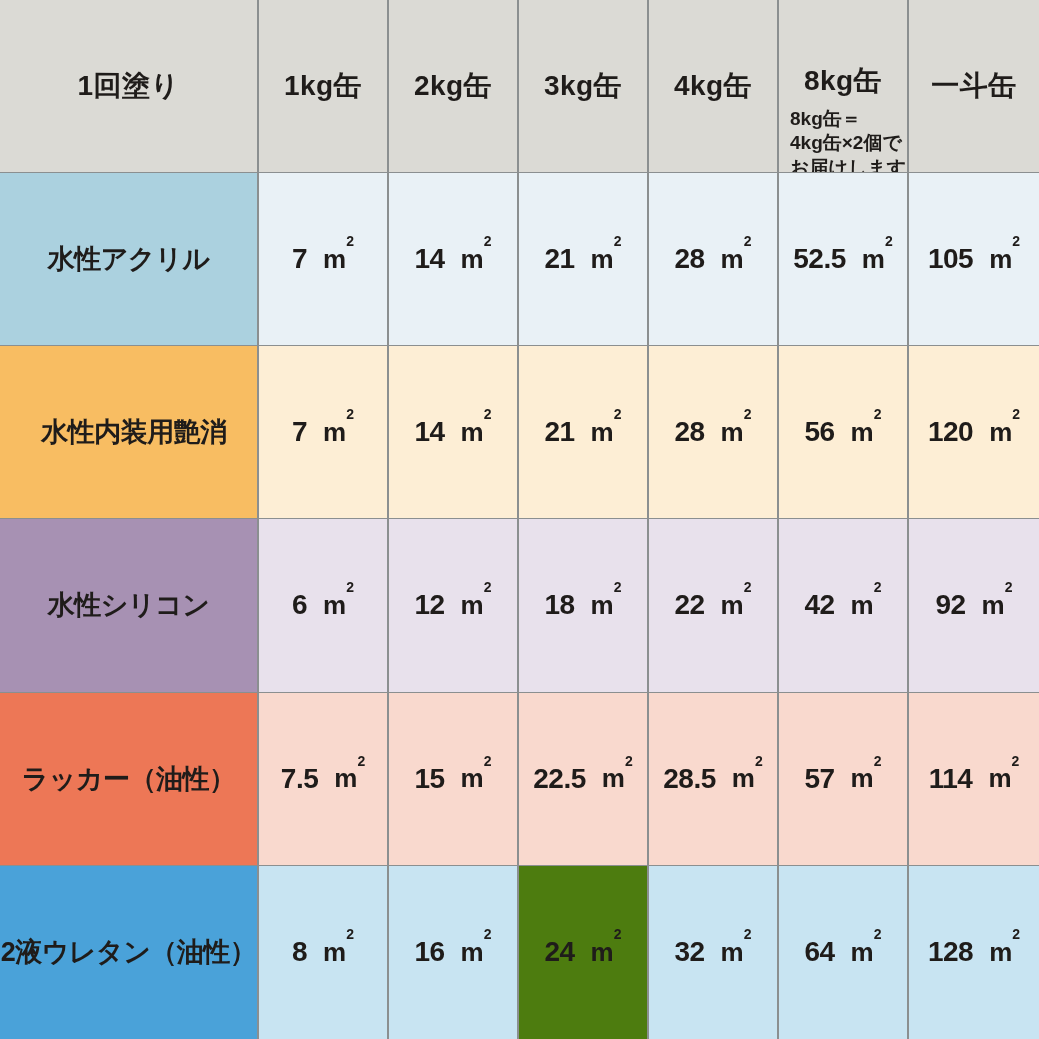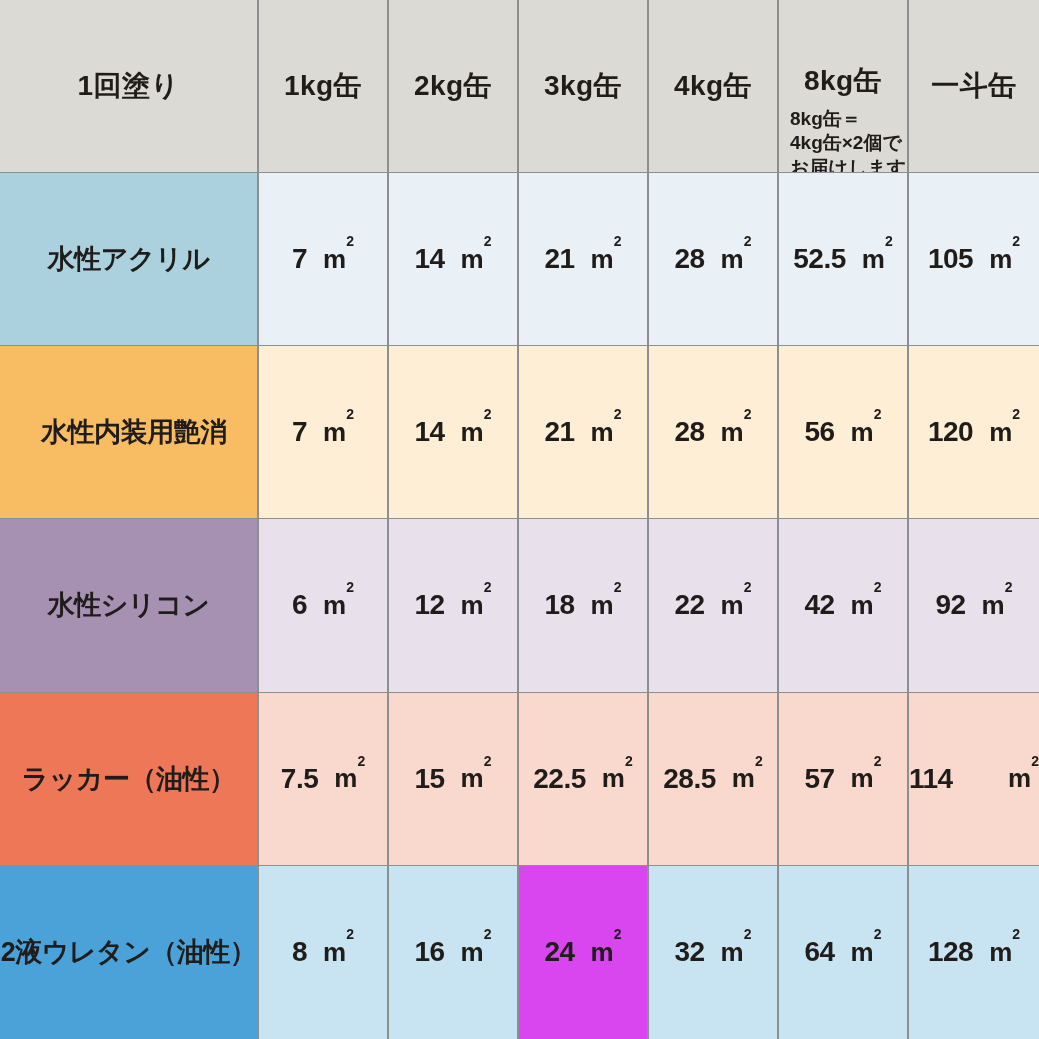--- a/index.html
+++ b/index.html
@@ -209,36 +209,36 @@
       <span class="unit"><span class="unit-m">m</span><sup class="unit-sup">2</sup></span>
     </div>
     <div class="cell value-cell" style="background: rgb(249, 217, 206);">
       <span class="num">28.5</span>
       <span class="unit"><span class="unit-m">m</span><sup class="unit-sup">2</sup></span>
     </div>
     <div class="cell value-cell" style="background: rgb(249, 217, 206);">
       <span class="num">57</span>
       <span class="unit"><span class="unit-m">m</span><sup class="unit-sup">2</sup></span>
     </div>
-    <div class="cell value-cell no-right" style="background: rgb(249, 217, 206); justify-content: space-between;">
+    <div class="cell value-cell no-right" style="background: rgb(249, 217, 206);">
       <span class="num">114</span>
       <span class="unit"><span class="unit-m">m</span><sup class="unit-sup">2</sup></span>
     </div>
     <div class="cell label-cell no-bottom" style="background: rgb(74, 162, 217);">
       <span class="label-text">2液ウレタン（油性）</span>
     </div>
     <div class="cell value-cell no-bottom" style="background: rgb(200, 228, 242);">
       <span class="num">8</span>
       <span class="unit"><span class="unit-m">m</span><sup class="unit-sup">2</sup></span>
     </div>
     <div class="cell value-cell no-bottom" style="background: rgb(200, 228, 242);">
       <span class="num">16</span>
       <span class="unit"><span class="unit-m">m</span><sup class="unit-sup">2</sup></span>
     </div>
-    <div class="cell value-cell no-bottom" style="background: #d946ef;">
+    <div class="cell value-cell no-bottom" style="background: #4d7c0f;">
       <span class="num">24</span>
       <span class="unit"><span class="unit-m">m</span><sup class="unit-sup">2</sup></span>
     </div>
     <div class="cell value-cell no-bottom" style="background: rgb(200, 228, 242);">
       <span class="num">32</span>
       <span class="unit"><span class="unit-m">m</span><sup class="unit-sup">2</sup></span>
     </div>
     <div class="cell value-cell no-bottom" style="background: rgb(200, 228, 242);">
       <span class="num">64</span>
       <span class="unit"><span class="unit-m">m</span><sup class="unit-sup">2</sup></span>

